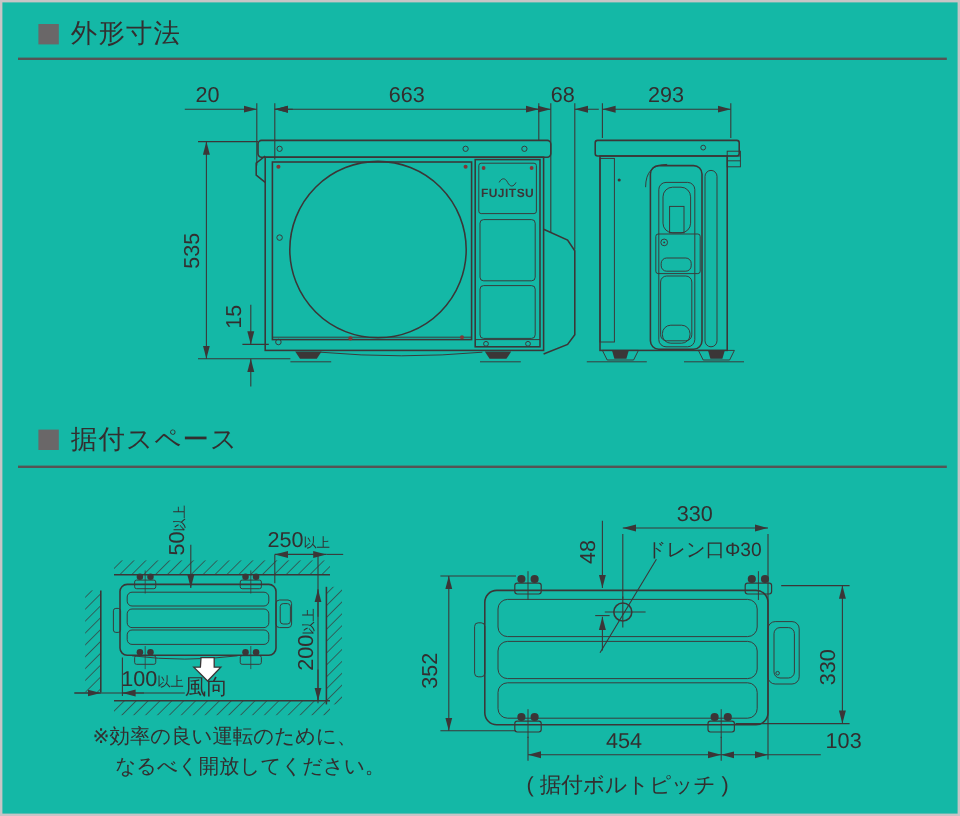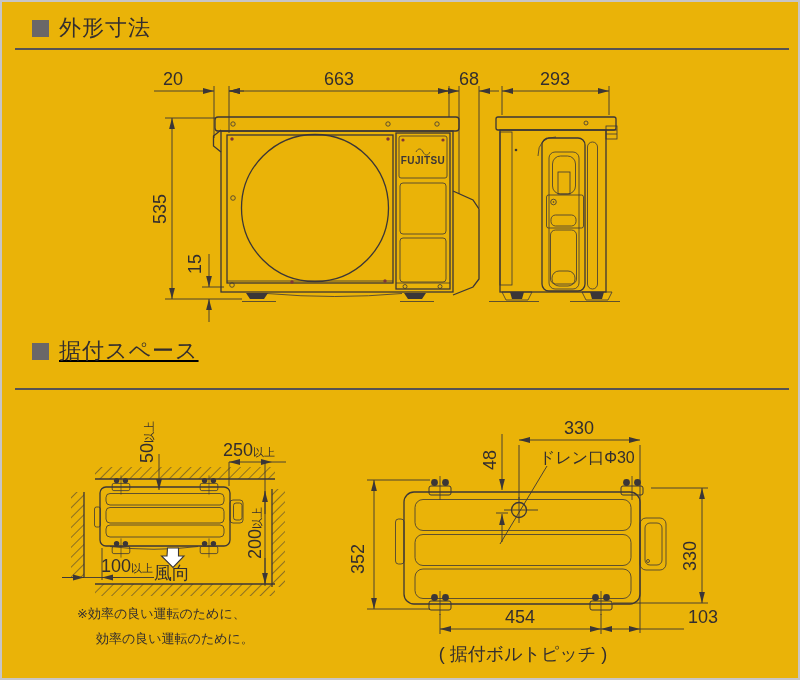--- a/index.html
+++ b/index.html
@@ -1,31 +1,31 @@
 <!DOCTYPE html>
 <html><head>
 <meta charset="utf-8">
 <style>
   html,body{margin:0;padding:0;background:#fff;}
-  .page{position:relative;width:800px;height:680px;background:#eab308;border:2px solid #c7c5c6;box-sizing:border-box;overflow:hidden;
+  .page{position:relative;width:800px;height:680px;background:#14b8a6;border:2px solid #c7c5c6;box-sizing:border-box;overflow:hidden;
         font-family:"Liberation Sans","DejaVu Sans",sans-serif;}
   .sec{position:absolute;left:30px;display:flex;align-items:center;gap:10px;}
   .sq{width:17px;height:17px;background:#6a6768;display:inline-block;}
   .sec-label{font-size:22px;color:#332e2f;letter-spacing:1px;}
   .hrule{position:absolute;left:13px;width:774px;height:2px;background:#565354;}
   svg{position:absolute;left:0;}
   .ln{stroke:#3b3637;fill:none;stroke-width:1.3;}
   .thin{stroke-width:0.8;}
   .dim{stroke:#3b3637;fill:none;stroke-width:0.9;}
   .dt{font-family:"Liberation Sans","DejaVu Sans",sans-serif;font-size:18px;fill:#332e2f;}
   .dts{font-size:16px;}
   .u{font-size:11px;}
   .fl{fill:#3b3637;stroke:none;}
   .red{fill:#823636;stroke:none;}
-  .note{position:absolute;left:75px;top:599px;font-size:13px;color:#332e2f;line-height:25px;}
+  .note{position:absolute;left:75px;top:599px;font-size:17px;color:#332e2f;line-height:25px;}
   .note div:nth-child(2),.note div:nth-child(3){padding-left:19px;}
   .brandtext{font-family:"Liberation Sans","DejaVu Sans",sans-serif;font-size:10px;font-weight:bold;letter-spacing:.4px;fill:#3b3637;}
 </style>
 </head>
 <body>
 
 <div class="page">
 
   <div class="sec" style="top:11px;">
     <span class="sq"></span>
@@ -146,21 +146,21 @@
       <line class="dim" x1="170" y1="116" x2="170" y2="297" marker-start="url(#ah)" marker-end="url(#ah)"></line>
       <text class="dt" transform="translate(164,222) rotate(-90)">535</text>
 
       <line class="dim" x1="200" y1="285" x2="222" y2="285"></line>
       <line class="dim" x1="207" y1="252" x2="207" y2="285" marker-end="url(#ah)"></line>
       <line class="dim" x1="207" y1="320" x2="207" y2="297" marker-end="url(#ah)"></line>
       <text class="dt" transform="translate(199,272) rotate(-90)">15</text>
     </g>
   </svg>
 
-  <div class="sec" style="top:334px;text-decoration:underline;">
+  <div class="sec" style="top:349px;">
     <span class="sq"></span>
     <span class="sec-label">据付スペース</span>
   </div>
   <div class="hrule" style="top:386px;"></div>
 
   <svg width="800" height="285" viewBox="0 395 800 285" style="top:395px;">
 
     <g>
       <rect x="93" y="465" width="180" height="12" fill="url(#hatch)"></rect>
       <line class="ln" x1="93" y1="477" x2="273" y2="477"></line>
@@ -254,16 +254,16 @@
       <line class="dim" x1="599" y1="627" x2="638" y2="627" marker-start="url(#ah)" marker-end="url(#ah)"></line>
       <line class="dim" x1="638" y1="627" x2="682" y2="627"></line>
       <text class="dt" x="686" y="621">103</text>
 
       <text class="dt" x="521" y="658" text-anchor="middle">( 据付ボルトピッチ )</text>
     </g>
   </svg>
 
   <div class="note">
     <div>※効率の良い運転のために、</div>
-    <div>効率の良い運転のために。</div>
+    <div>なるべく開放してください。</div>
   </div>
 
 </div>
 
 </body></html>

